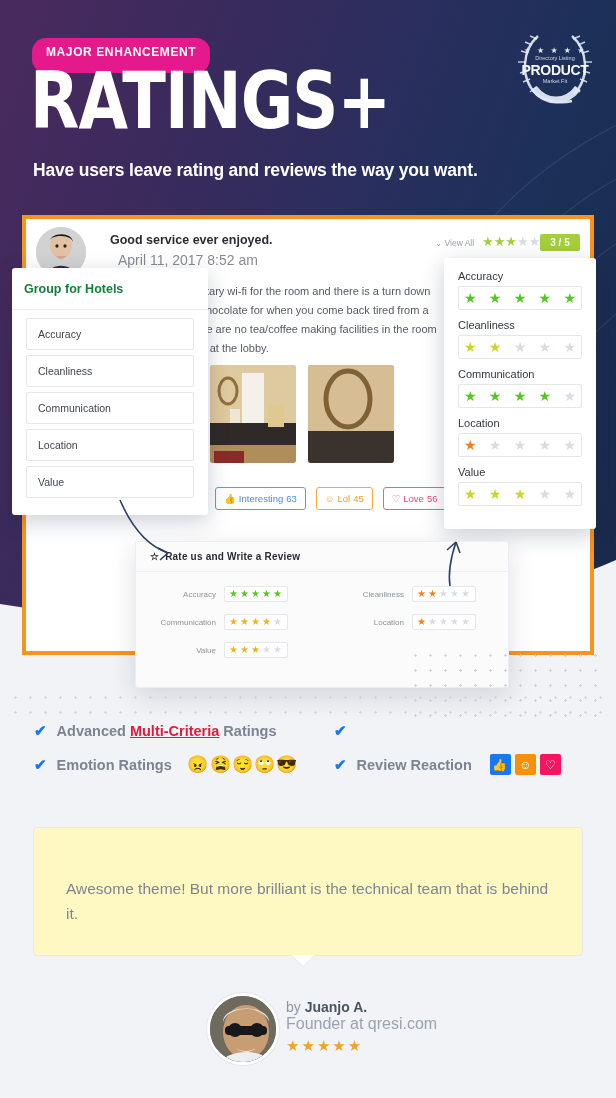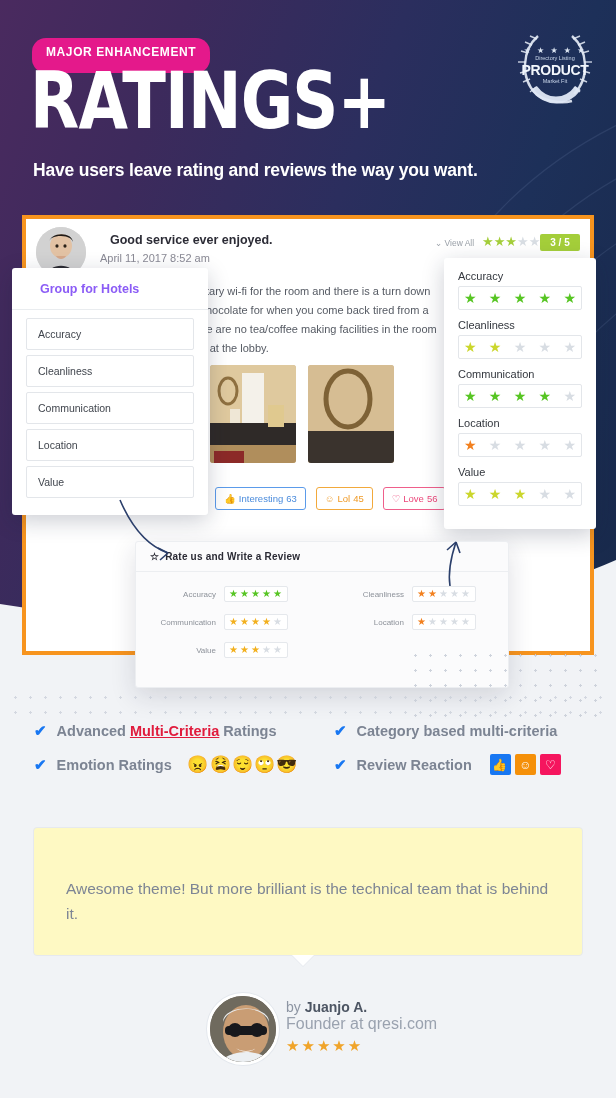--- a/index.html
+++ b/index.html
@@ -55,21 +55,21 @@
   
   .review-frame {
     position:absolute; left:22px; top:215px; width:572px; height:440px;
     border:4px solid #f7941e; background:#ffffff;
   }
   .rv-avatar {
     position:absolute; left:36px; top:227px; width:50px; height:50px; border-radius:50%;
     background:#d9d9d9; overflow:hidden;
   }
   .rv-title { position:absolute; left:110px; top:233px; font-size:12.5px; font-weight:bold; color:#2b2b35;text-align:center; }
-  .rv-date  { position:absolute; left:100px; top:252px; font-size:11px; color:#8a8a95; }
+  .rv-date  { position:absolute; left:118px; top:252px; font-size:14px; color:#8a8a95; }
 
   .rv-viewall { position:absolute; left:435px; top:238px; font-size:8.5px; color:#9aa0a8; }
   .rv-stars-top { position:absolute; left:482px; top:234px; font-size:13px; letter-spacing:0px; }
   .rv-score {
     position:absolute; left:540px; top:234px; width:40px; height:17px;
     background:#a4ce3a; color:#fff; font-size:10px; font-weight:bold;
     display:flex; align-items:center; justify-content:center; border-radius:2px;
   }
 
   .rv-body { position:absolute; left:110px; top:282px; width:330px; font-size:11px; color:#555a63; line-height:19px; }
@@ -86,21 +86,21 @@
   .react.lol { border:1px solid #f2a93b; color:#ef9a26; }
   .react.love { border:1px solid #ef5f8b; color:#ec477a; }
 
   
   .group-panel {
     position:absolute; left:12px; top:268px; width:196px;
     background:#fff; border-radius:3px;
     box-shadow:0 6px 22px rgba(25,30,60,.22);
     overflow:hidden;
   }
-  .group-panel h3 { font-size:12.5px; color:#8b5cf6; padding:14px 28px 13px; border-bottom:1px solid #e9ecef; }
+  .group-panel h3 { font-size:12.5px; color:#15803d; padding:14px 12px 13px; border-bottom:1px solid #e9ecef; }
   .group-list { padding:8px 14px 12px; }
   .group-list .gitem {
     border:1px solid #e3e6ea; border-radius:2px;
     font-size:10.5px; color:#40454d; padding:9px 11px; margin-bottom:5px;
     background:#fff;
   }
 
   
   .breakdown {
     position:absolute; left:444px; top:258px; width:152px;
@@ -443,21 +443,20 @@
 </svg>
 
 <div class="features">
   <div class="feat-row">
     <div class="feat c1">
       <span class="chk">✔</span>
       <span class="txt"><span>Advanced </span><span class="hl">Multi-Criteria</span><span> Ratings</span></span>
     </div>
     <div class="feat">
       <span class="chk">✔</span>
-      <span class="txt">Category based multi-criteria</span>
     </div>
   </div>
   <div class="feat-row">
     <div class="feat c1">
       <span class="chk">✔</span>
       <span class="txt">Emotion Ratings</span>
       <span class="emoji-row">
           <span>😠</span>
           <span>😫</span>
           <span>😌</span>

